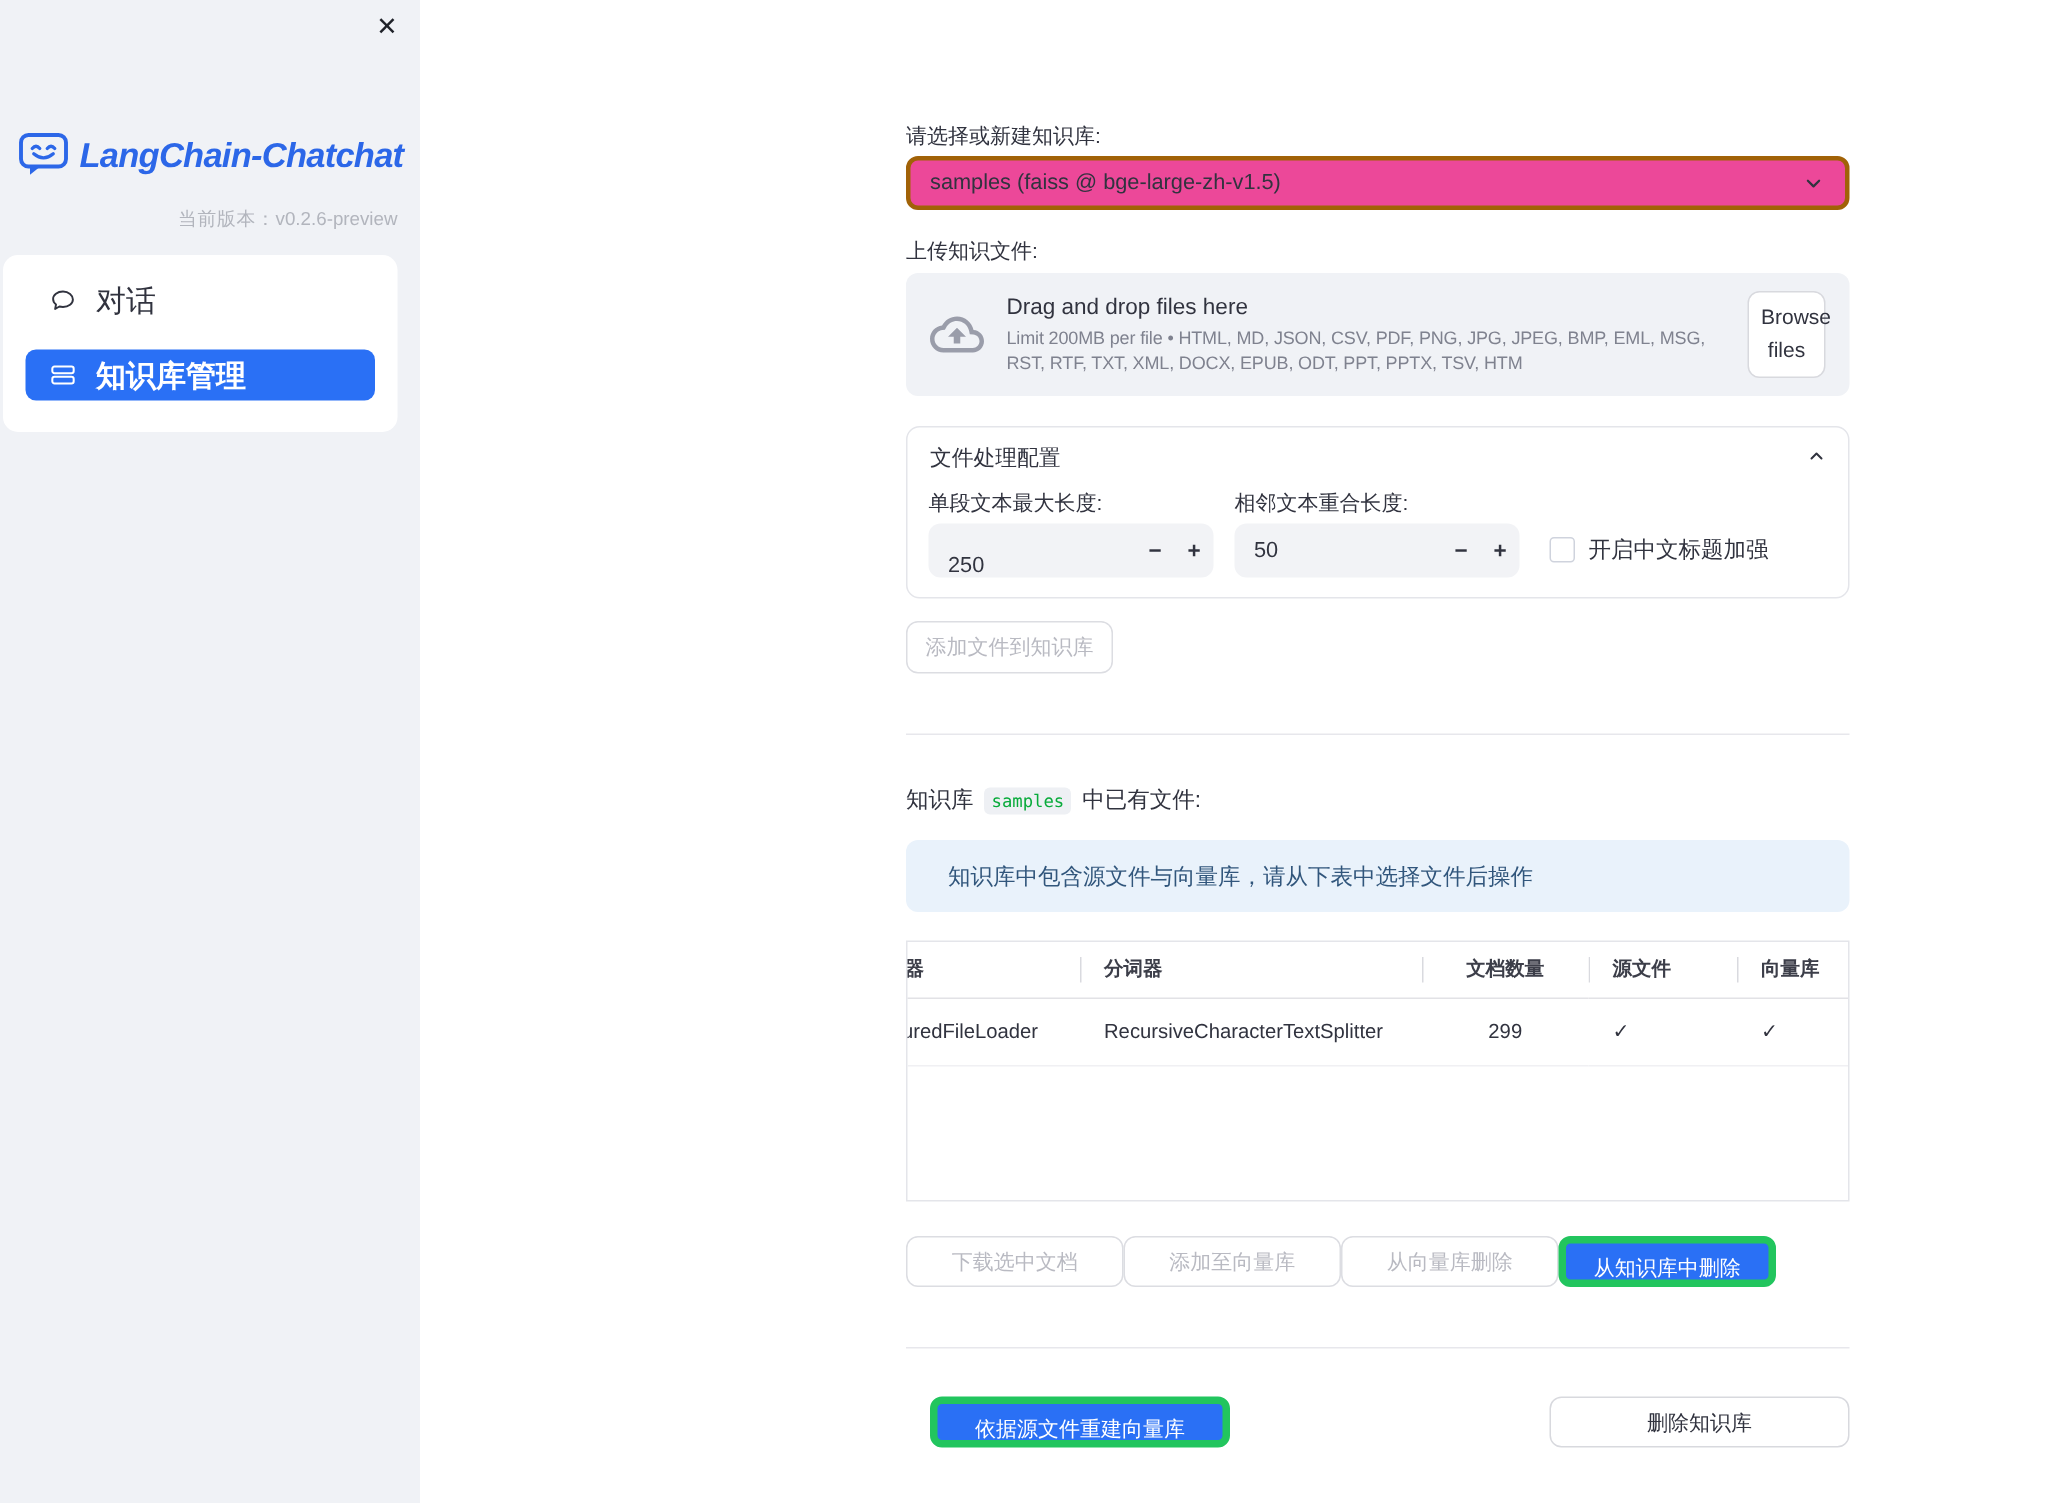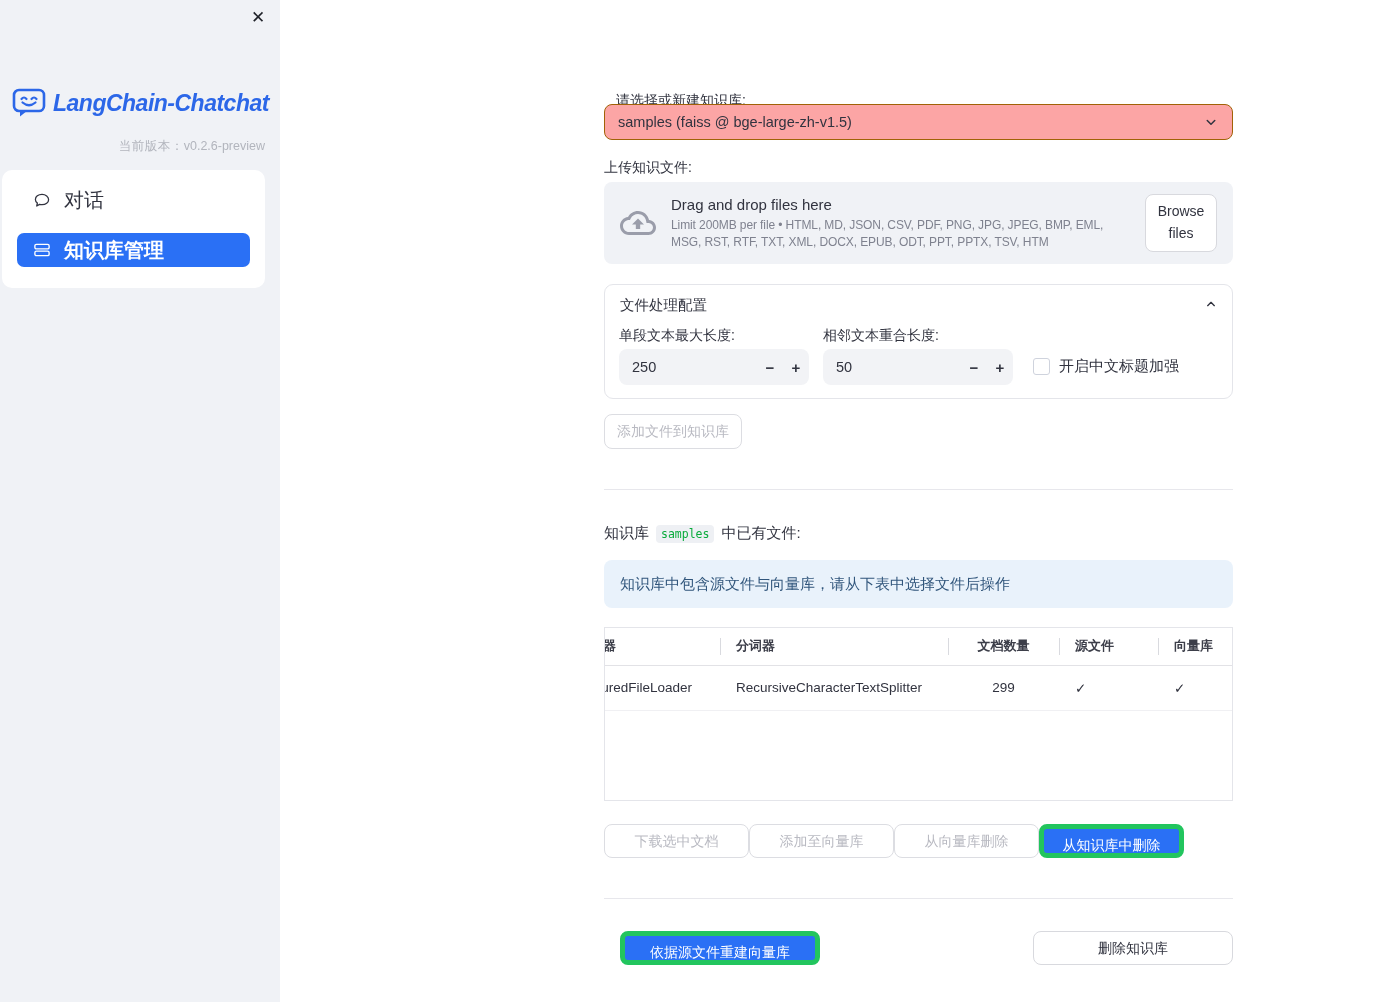--- a/index.html
+++ b/index.html
@@ -19,31 +19,31 @@
   .nav-item { position:absolute; left:15px; width:233px; height:34px; display:flex; align-items:center; gap:13px;
     padding-left:16px; border-radius:7px; font-size:20px; cursor:pointer; }
   .nav-item.plain { top:13px; color:#31333f; }
   .nav-item.selected { top:63px; background:#2a70f5; color:#ffffff; font-weight:600; }
   .nav-item .nicon { display:flex; align-items:center; }
 
   
   .main { position:absolute; left:604px; top:0; width:629px; height:1002px; }
   .field-label { position:absolute; left:0; font-size:14px; color:#31333f; }
 
-  .selectbox { position:absolute; left:0; top:104px; width:629px; height:36px; background:#fca5a5;
-    border:1px solid #a16207; border-radius:8px; display:flex; align-items:center; cursor:pointer; }
+  .selectbox { position:absolute; left:0; top:104px; width:629px; height:36px; background:#ec4899;
+    border:3px solid #a16207; border-radius:8px; display:flex; align-items:center; cursor:pointer; }
   .selectbox .sel-value { flex:1; padding-left:13px; font-size:14.5px; color:#31333f; }
   .selectbox .caret { margin-right:12px; display:flex; }
 
   .uploader { position:absolute; left:0; top:182px; width:629px; height:82px; background:#f0f2f6; border-radius:8px;
     display:flex; align-items:center; padding:0 16px; gap:15px; }
   .up-text { flex:1; min-width:0; }
   .up-title { font-size:15px; color:#31333f; margin-bottom:4px; }
   .up-limit { font-size:12px; color:#7f828f; line-height:1.35; letter-spacing:-0.1px; }
-  .browse-btn { width:72px; min-height:52px; background:#ffffff; border:1px solid #d8d9de; border-radius:8px;
+  .browse-btn { width:52px; min-height:52px; background:#ffffff; border:1px solid #d8d9de; border-radius:8px;
     font-size:14px; color:#31333f; cursor:pointer; padding:6px 8px; line-height:1.55;
     font-family:"Liberation Sans","DejaVu Sans",sans-serif; }
 
   .expander { position:absolute; left:0; top:284px; width:629px; height:115px; border:1px solid #e4e5ea; border-radius:9px; }
   .exp-header { position:absolute; left:0; top:0; width:100%; height:38px; cursor:pointer; }
   .exp-title { position:absolute; left:15px; top:11px; font-size:14.5px; color:#31333f; }
   .exp-chevron { position:absolute; right:13px; top:11px; display:flex; }
   .exp-label { position:absolute; top:42px; font-size:14px; color:#31333f; }
   .numinput { position:absolute; top:64px; width:190px; height:36px; background:#f2f3f6; border-radius:8px;
     display:flex; align-items:center; }
@@ -62,21 +62,21 @@
   .add-btn { position:absolute; left:0; top:414px; height:35px; padding:0 12px; }
 
   .hr { position:absolute; left:0; width:629px; height:1px; background:#e7e7ec; }
   .hr1 { top:489px; } .hr2 { top:898px; }
 
   .files-line { position:absolute; left:0; top:524px; font-size:15px; color:#31333f; display:flex; align-items:center; gap:7px; }
   .code-chip { font-family:"DejaVu Sans Mono","Liberation Mono",monospace; font-size:11.5px; color:#09ab3b;
     background:#eef0f4; border-radius:4px; padding:2px 5px; }
 
   .info-box { position:absolute; left:0; top:560px; width:629px; height:48px; background:#e9f2fb; border-radius:8px;
-    display:flex; align-items:center; padding-left:16px; font-size:15px; color:#31567c; }
+    display:flex; align-items:center; padding-left:28px; font-size:15px; color:#31567c; }
 
   .dataframe { position:absolute; left:0; top:627px; width:629px; height:174px; border:1px solid #e4e5ea;
     background:#ffffff; overflow:hidden; }
   .df-table { margin-left:-70px; border-collapse:collapse; table-layout:fixed; width:699px; }
   .df-table col.c0 { width:185px; } .df-table col.c1 { width:228px; } .df-table col.c2 { width:111px; }
   .df-table col.c3 { width:99px; }  .df-table col.c4 { width:76px; }
   .df-table th { position:relative; height:37px; font-size:13px; font-weight:600; color:#3c3e49; text-align:left;
     padding:0 16px; border-bottom:1px solid #e2e2e6; white-space:nowrap; overflow:hidden; }
   .df-table th.num, .df-table td.num { text-align:center; }
   .df-table th:not(:first-child)::before { content:""; position:absolute; left:0; top:10px; width:1px; height:17px; background:#d9dadf; }
@@ -129,21 +129,21 @@
             <rect x="2.5" y="13.5" width="19" height="6" rx="2"></rect>
           </svg>
         </span>
         <span>知识库管理</span>
       </div>
     </div>
   </div>
 
   <div class="main">
 
-    <div class="field-label" style="top:92px;margin-left:12px;">请选择或新建知识库:</div>
+    <div class="field-label" style="top:82px;">请选择或新建知识库:</div>
 
     <div class="selectbox">
       <span class="sel-value">samples (faiss @ bge-large-zh-v1.5)</span>
       <span class="caret">
         <svg width="18" height="18" viewBox="0 0 24 24" fill="none" stroke="#31333f" stroke-width="2" stroke-linecap="round" stroke-linejoin="round">
           <path d="M7 10l5 5 5-5"></path>
         </svg>
       </span>
     </div>
 
@@ -166,21 +166,21 @@
       <div class="exp-header">
         <span class="exp-title">文件处理配置</span>
         <span class="exp-chevron">
           <svg width="16" height="16" viewBox="0 0 24 24" fill="none" stroke="#31333f" stroke-width="2" stroke-linecap="round" stroke-linejoin="round">
             <path d="M7 14.5l5-5 5 5"></path>
           </svg>
         </span>
       </div>
 
       <div class="exp-label" style="left:14px;">单段文本最大长度:</div>
-      <div class="numinput" style="left:14px;">
+      <div class="numinput" style="left:14px;align-items:flex-end;">
         <span class="nval">250</span>
         <button class="step">−</button>
         <button class="step">+</button>
       </div>
 
       <div class="exp-label" style="left:218px;">相邻文本重合长度:</div>
       <div class="numinput" style="left:218px;">
         <span class="nval">50</span>
         <button class="step">−</button>
         <button class="step">+</button>

